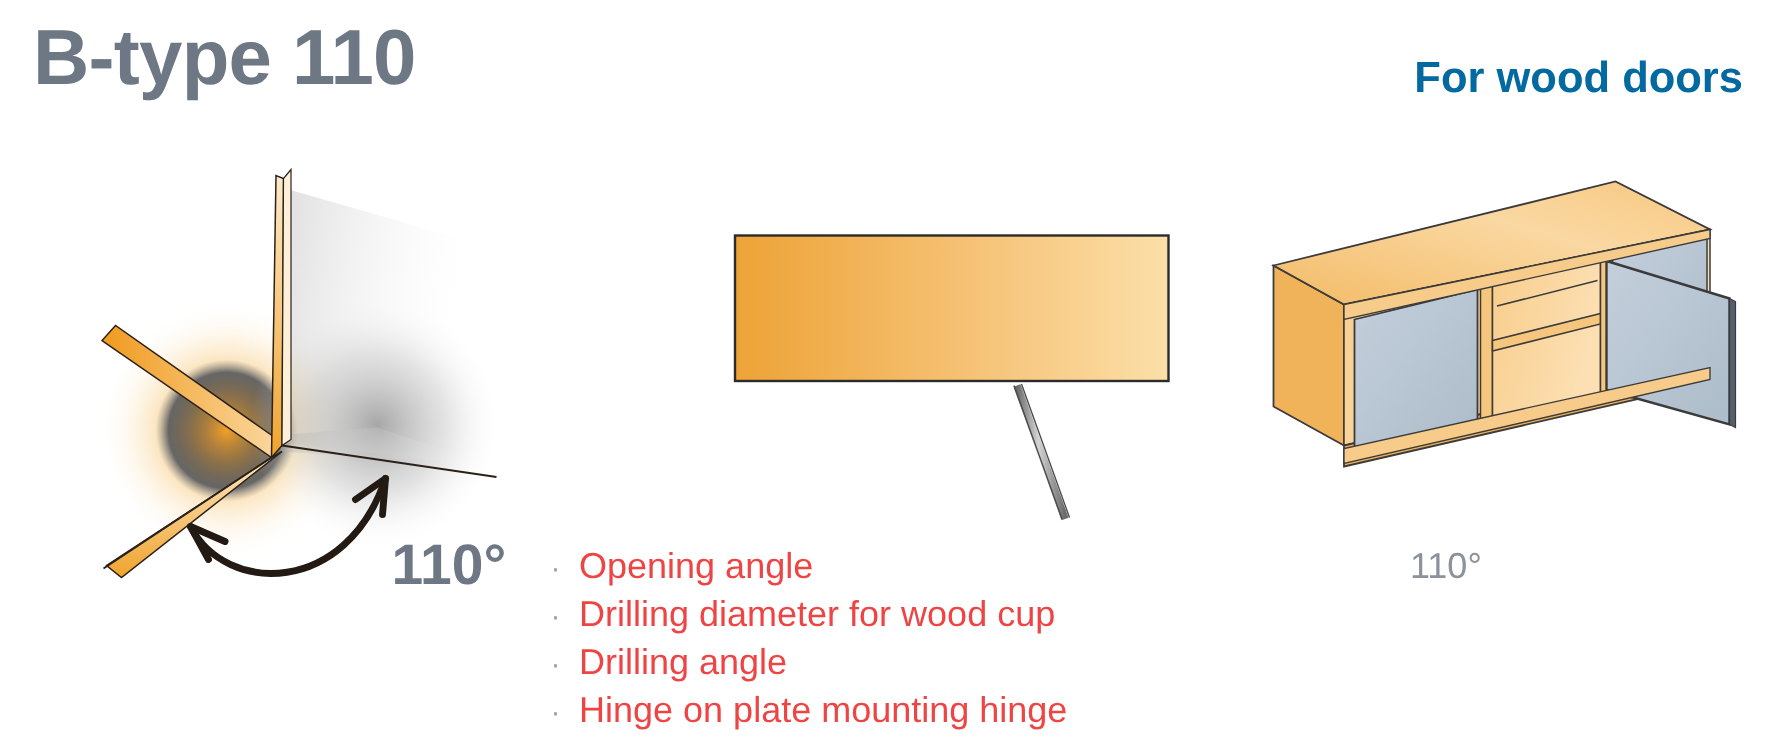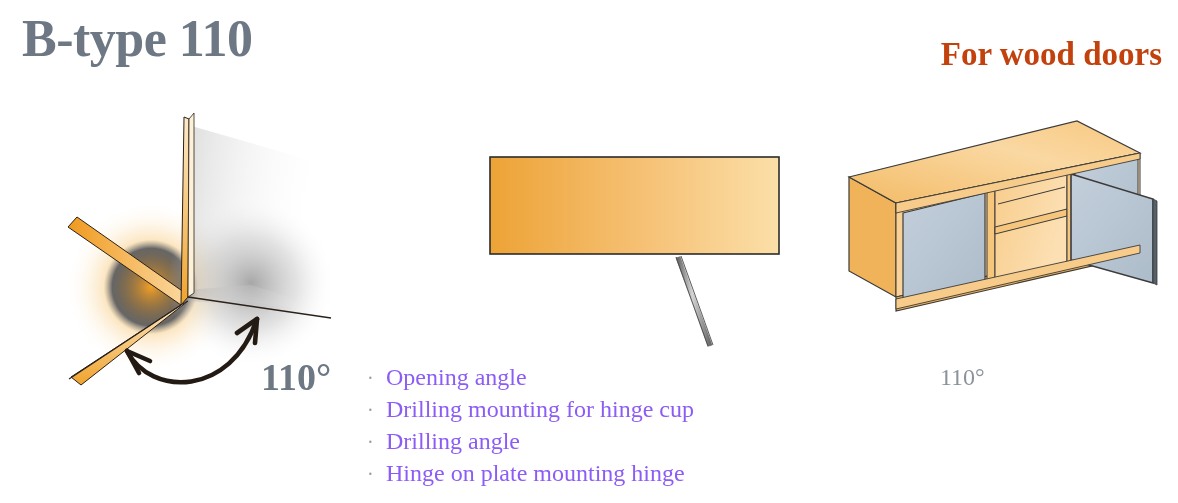--- a/index.html
+++ b/index.html
@@ -10,42 +10,41 @@
   body {
     font-family: "Liberation Sans", sans-serif;
     -webkit-font-smoothing: antialiased;
   }
   #page {
     position: relative;
     width: 1178px;
     height: 503px;
     background: #ffffff;
     overflow: hidden;
-    font-family: Liberation Serif, serif;
   }
 
   
   .title-main {
     position: absolute;
     left: 22px;
     top: 12px;
     font-size: 52px;
     font-weight: bold;
     letter-spacing: -0.5px;
     color: #6d7884;
     line-height: 1.05;
     white-space: nowrap;
   }
   .title-right {
     position: absolute;
     right: 16px;
     top: 36px;
-    font-size: 33px;
+    font-size: 29px;
     font-weight: bold;
-    color: #c2410c;
+    color: #0369a1;
     white-space: nowrap;
   }
 
   
   .spec-angle-big {
     position: absolute;
     left: 261px;
     top: 358px;
     font-size: 38px;
     font-weight: bold;
@@ -69,21 +68,21 @@
     flex: 0 0 22px;
     color: #9aa1ab;
     font-size: 20px;
     line-height: 1;
     text-align: left;
     padding-left: 3px;
     box-sizing: border-box;
   }
   .spec-label {
     font-size: 24px;
-    color: #8b5cf6;
+    color: #ef4444;
     white-space: nowrap;
   }
   .value-list {
     position: absolute;
     left: 940px;
     top: 364px;
     width: 238px;
   }
   .value-row {
     height: 32px;
@@ -241,21 +240,21 @@
 
   <div class="spec-angle-big">110°</div>
 
   <div class="spec-list">
     <div class="spec-row">
       <span class="spec-bullet">·</span>
       <span class="spec-label">Opening angle</span>
     </div>
     <div class="spec-row">
       <span class="spec-bullet">·</span>
-      <span class="spec-label">Drilling mounting for hinge cup</span>
+      <span class="spec-label">Drilling diameter for wood cup</span>
     </div>
     <div class="spec-row">
       <span class="spec-bullet">·</span>
       <span class="spec-label">Drilling angle</span>
     </div>
     <div class="spec-row">
       <span class="spec-bullet">·</span>
       <span class="spec-label">Hinge on plate mounting hinge</span>
     </div>
   </div>

